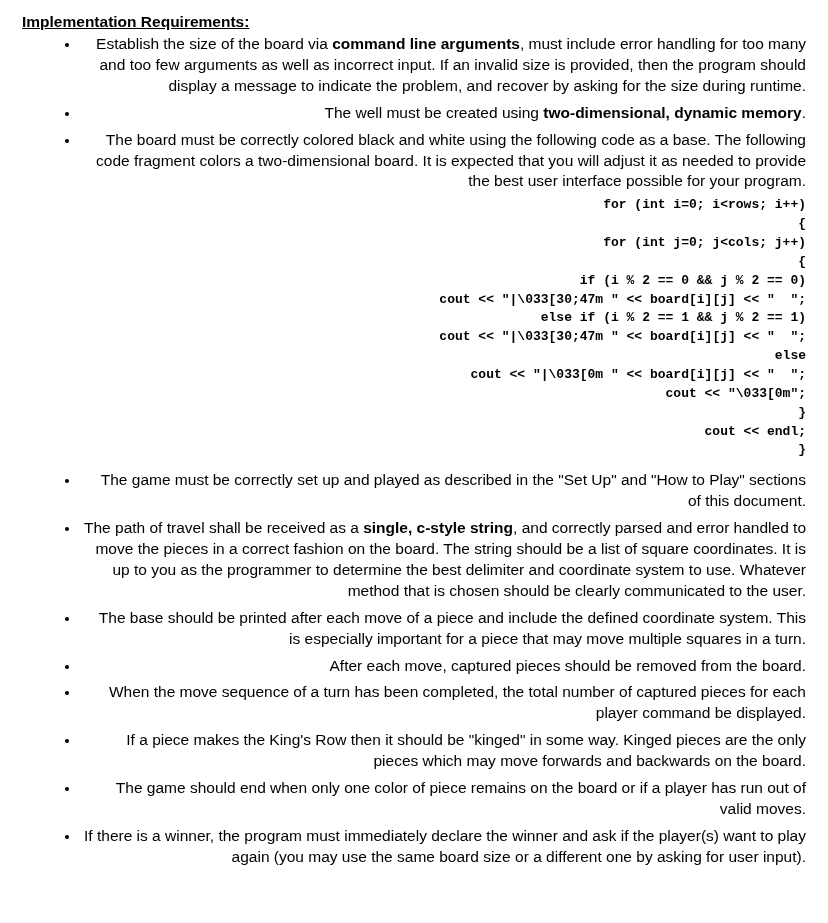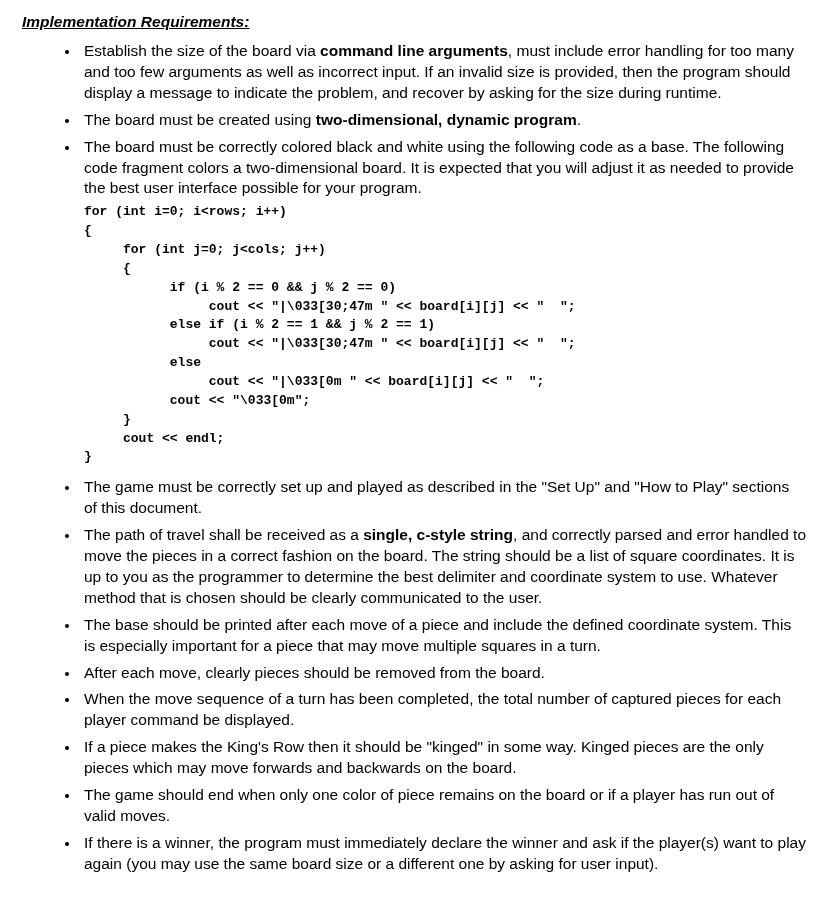--- a/index.html
+++ b/index.html
@@ -8,27 +8,27 @@
       line-height: 1.35;
       color: #000;
       background: #fff;
       margin: 0;
       padding: 12px 22px;
       width: 784px;
     }
     .heading {
       font-weight: bold;
       text-decoration: underline;
-      margin-bottom: 8px;
-      font-style: italic;
+      margin-bottom: 1px;
     }
     ul.outer {
       list-style: disc;
       margin: 0;
       padding-left: 58px;
+      text-align: right;
     }
     ul.outer > li {
       margin-bottom: 6px;
       padding-left: 4px;
     }
     ul.outer > li::marker {
       font-size: 13px;
     }
     .bold { font-weight: bold; }
     pre.code {
@@ -43,21 +43,21 @@
 </head>
 <body>
 
 <div class="heading">Implementation Requirements:</div>
 
 <ul class="outer">
   <li>
     <span>Establish the size of the board via </span><span class="bold">command line arguments</span><span>, must include error handling for too many and too few arguments as well as incorrect input. If an invalid size is provided, then the program should display a message to indicate the problem, and recover by asking for the size during runtime.</span>
   </li>
   <li>
-    <span>The board must be created using </span><span class="bold">two-dimensional, dynamic program</span><span>.</span>
+    <span>The well must be created using </span><span class="bold">two-dimensional, dynamic memory</span><span>.</span>
   </li>
   <li>
     <span>The board must be correctly colored black and white using the following code as a base. The following code fragment colors a two-dimensional board. It is expected that you will adjust it as needed to provide the best user interface possible for your program.</span>
     <pre class="code">for (int i=0; i&lt;rows; i++)
 {
      for (int j=0; j&lt;cols; j++)
      {
            if (i % 2 == 0 &amp;&amp; j % 2 == 0)
                 cout &lt;&lt; "|\033[30;47m " &lt;&lt; board[i][j] &lt;&lt; "  ";
            else if (i % 2 == 1 &amp;&amp; j % 2 == 1)
@@ -72,21 +72,21 @@
   <li>
     <span>The game must be correctly set up and played as described in the "Set Up" and "How to Play" sections of this document.</span>
   </li>
   <li>
     <span>The path of travel shall be received as a </span><span class="bold">single, c-style string</span><span>, and correctly parsed and error handled to move the pieces in a correct fashion on the board. The string should be a list of square coordinates. It is up to you as the programmer to determine the best delimiter and coordinate system to use. Whatever method that is chosen should be clearly communicated to the user.</span>
   </li>
   <li>
     <span>The base should be printed after each move of a piece and include the defined coordinate system. This is especially important for a piece that may move multiple squares in a turn.</span>
   </li>
   <li>
-    <span>After each move, clearly pieces should be removed from the board.</span>
+    <span>After each move, captured pieces should be removed from the board.</span>
   </li>
   <li>
     <span>When the move sequence of a turn has been completed, the total number of captured pieces for each player command be displayed.</span>
   </li>
   <li>
     <span>If a piece makes the King's Row then it should be "kinged" in some way. Kinged pieces are the only pieces which may move forwards and backwards on the board.</span>
   </li>
   <li>
     <span>The game should end when only one color of piece remains on the board or if a player has run out of valid moves.</span>
   </li>

